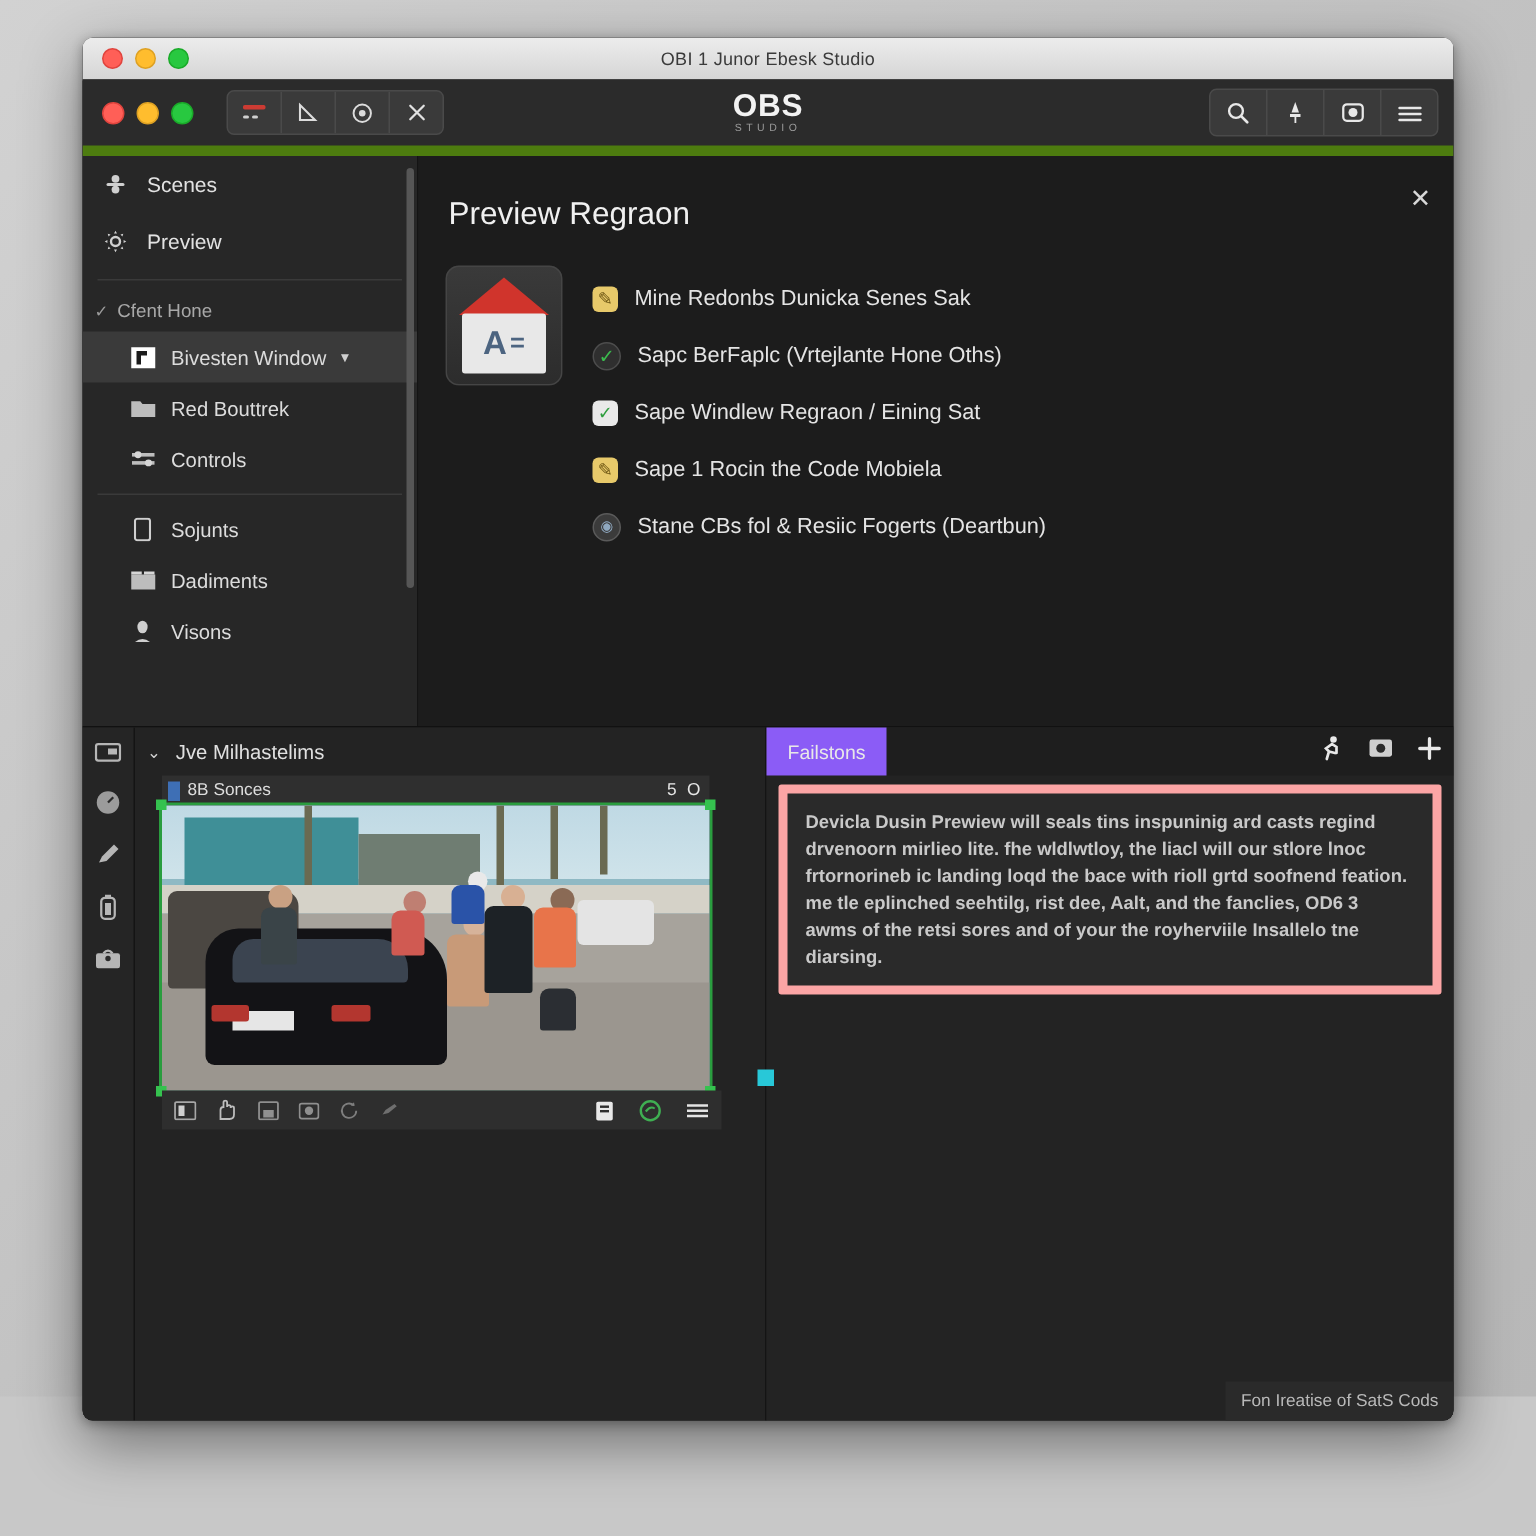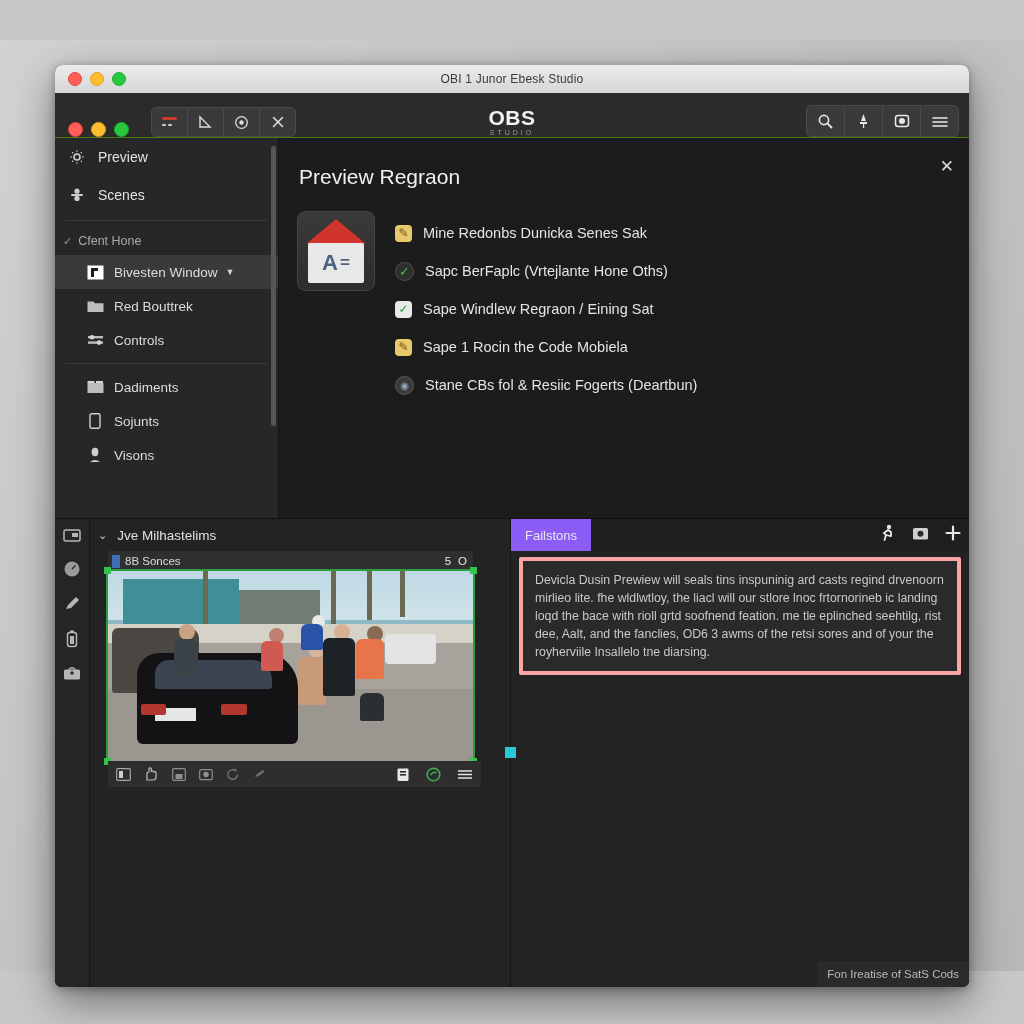--- a/index.html
+++ b/index.html
@@ -6,21 +6,20 @@
     margin: 0; padding: 0;
     width: 1024px; height: 1024px;
     background: #c8c8c8;
     font-family: "Liberation Sans", sans-serif;
     overflow: hidden;
   }
   #root {
     position: relative;
     width: 1024px; height: 931px;
     background: linear-gradient(135deg,#d2d2d2 0%, #c2c2c2 50%, #b8b8b8 100%);
-    margin-top: 40px;
   }
 
   
   .os-window {
     position: absolute;
     left: 55px; top: 25px;
     width: 914px; height: 922px;
     border-radius: 7px;
     box-shadow: 0 14px 40px rgba(0,0,0,.45), 0 2px 8px rgba(0,0,0,.3);
     overflow: hidden;
@@ -50,23 +49,23 @@
   .app {
     position: absolute; left: 0; top: 28px;
     width: 914px; height: 894px;
     background: #1e1e1e;
     display: flex; flex-direction: column;
   }
 
   
   .app-toolbar {
     height: 44px; background: #2b2b2b;
-    display: flex; align-items: flex-end;
+    display: flex; align-items: center;
     position: relative;
-    border-bottom: 1px solid #4d7c0f;
+    border-bottom: 7px solid #4d7c0f;
     flex: 0 0 44px;
   }
   .app-traffic { display: flex; gap: 8px; margin-left: 13px; }
   .app-traffic .dot { width: 13px; height: 13px; }
   .tool-group {
     display: flex; margin-left: 22px;
     background: #3a3a3a; border-radius: 5px; overflow: hidden;
     border: 1px solid #4a4a4a;
   }
   .tool-btn {
@@ -265,23 +264,24 @@
     padding: 0 14px; display: flex; align-items: center;
     color: #e8e8e8; font-size: 13px;
     background: #8b5cf6;
   }
   .tab-icons {
     position: absolute; right: 8px; top: 0; height: 32px;
     display: flex; align-items: center; gap: 16px; color: #e2e2e2;
   }
   .desc-box {
     margin: 6px 8px 0 8px; padding: 10px 12px;
-    background: #2a2a2a; border: 4px solid #fca5a5;
+    background: #2a2a2a; border: 6px solid #fca5a5;
     color: #c9c9c9; font-size: 12.3px; line-height: 18px;
     border-radius: 2px;
+    font-weight: bold;
   }
   .teal-handle {
     position: absolute; left: -6px; top: 228px;
     width: 11px; height: 11px; background: #28c8d8;
   }
   .statusbar {
     position: absolute; right: 0; bottom: 0;
     height: 26px; display: flex; align-items: center;
     padding: 0 10px; color: #b9b9b9; font-size: 11.5px;
     background: #2a2a2a;
@@ -389,36 +389,36 @@
         </div>
       </div>
 
       <div class="app-body">
 
         <div class="sidebar">
 
           <div class="sb-item">
             <span class="ic">
               <svg width="16" height="16" viewBox="0 0 16 16">
-                  <circle cx="8" cy="8" r="3" fill="none" stroke="#cfcfcf" stroke-width="1.6"></circle>
-                  <path d="M8 0.8 L9 2.6 L7 2.6 Z M8 15.2 L7 13.4 L9 13.4 Z M0.8 8 L2.6 7 L2.6 9 Z M15.2 8 L13.4 9 L13.4 7 Z M2.8 2.8 L4.7 3.4 L3.4 4.7 Z M13.2 13.2 L11.3 12.6 L12.6 11.3 Z M13.2 2.8 L12.6 4.7 L11.3 3.4 Z M2.8 13.2 L3.4 11.3 L4.7 12.6 Z" fill="#cfcfcf"></path>
-                </svg>
-            </span>
-            <span>Preview</span>
-          </div>
-
-          <div class="sb-item">
-            <span class="ic">
-              <svg width="16" height="16" viewBox="0 0 16 16">
                   <circle cx="8" cy="4.2" r="2.6" fill="#cfcfcf"></circle>
                   <circle cx="8" cy="11.4" r="2.6" fill="#cfcfcf"></circle>
                   <rect x="2" y="7" width="12" height="2" rx="1" fill="#cfcfcf"></rect>
                 </svg>
             </span>
             <span>Scenes</span>
+          </div>
+
+          <div class="sb-item">
+            <span class="ic">
+              <svg width="16" height="16" viewBox="0 0 16 16">
+                  <circle cx="8" cy="8" r="3" fill="none" stroke="#cfcfcf" stroke-width="1.6"></circle>
+                  <path d="M8 0.8 L9 2.6 L7 2.6 Z M8 15.2 L7 13.4 L9 13.4 Z M0.8 8 L2.6 7 L2.6 9 Z M15.2 8 L13.4 9 L13.4 7 Z M2.8 2.8 L4.7 3.4 L3.4 4.7 Z M13.2 13.2 L11.3 12.6 L12.6 11.3 Z M13.2 2.8 L12.6 4.7 L11.3 3.4 Z M2.8 13.2 L3.4 11.3 L4.7 12.6 Z" fill="#cfcfcf"></path>
+                </svg>
+            </span>
+            <span>Preview</span>
           </div>
 
           <div class="sb-divider"></div>
 
           <div class="sb-check">
             <span class="tick">✓</span>
             <span>Cfent Hone</span>
           </div>
 
           <div class="sb-sub active">
@@ -450,36 +450,36 @@
                   <circle cx="12" cy="9.6" r="2.3" fill="#d6d6d6"></circle>
                 </svg>
             </span>
             <span>Controls</span>
           </div>
 
           <div class="sb-divider"></div>
 
           <div class="sb-sub">
             <span class="ic">
+              <svg width="12" height="16" viewBox="0 0 12 16">
+                  <rect x="1" y="0.8" width="10" height="14.4" rx="1.6" fill="none" stroke="#cfcfcf" stroke-width="1.4"></rect>
+                </svg>
+            </span>
+            <span>Sojunts</span>
+          </div>
+
+          <div class="sb-sub">
+            <span class="ic">
               <svg width="17" height="14" viewBox="0 0 17 14">
                   <rect x="0.5" y="3" width="16" height="10" fill="#bdbdbd"></rect>
                   <rect x="0.5" y="1" width="7" height="2" fill="#d6d6d6"></rect>
                   <rect x="9" y="1" width="7" height="2" fill="#d6d6d6"></rect>
                 </svg>
             </span>
             <span>Dadiments</span>
-          </div>
-
-          <div class="sb-sub">
-            <span class="ic">
-              <svg width="12" height="16" viewBox="0 0 12 16">
-                  <rect x="1" y="0.8" width="10" height="14.4" rx="1.6" fill="none" stroke="#cfcfcf" stroke-width="1.4"></rect>
-                </svg>
-            </span>
-            <span>Sojunts</span>
           </div>
 
           <div class="sb-sub">
             <span class="ic">
               <svg width="14" height="16" viewBox="0 0 14 16">
                   <ellipse cx="7" cy="5" rx="3.4" ry="4.2" fill="#cfcfcf"></ellipse>
                   <path d="M2 15 q5 -4 10 0 z" fill="#cfcfcf"></path>
                 </svg>
             </span>
             <span>Visons</span>

